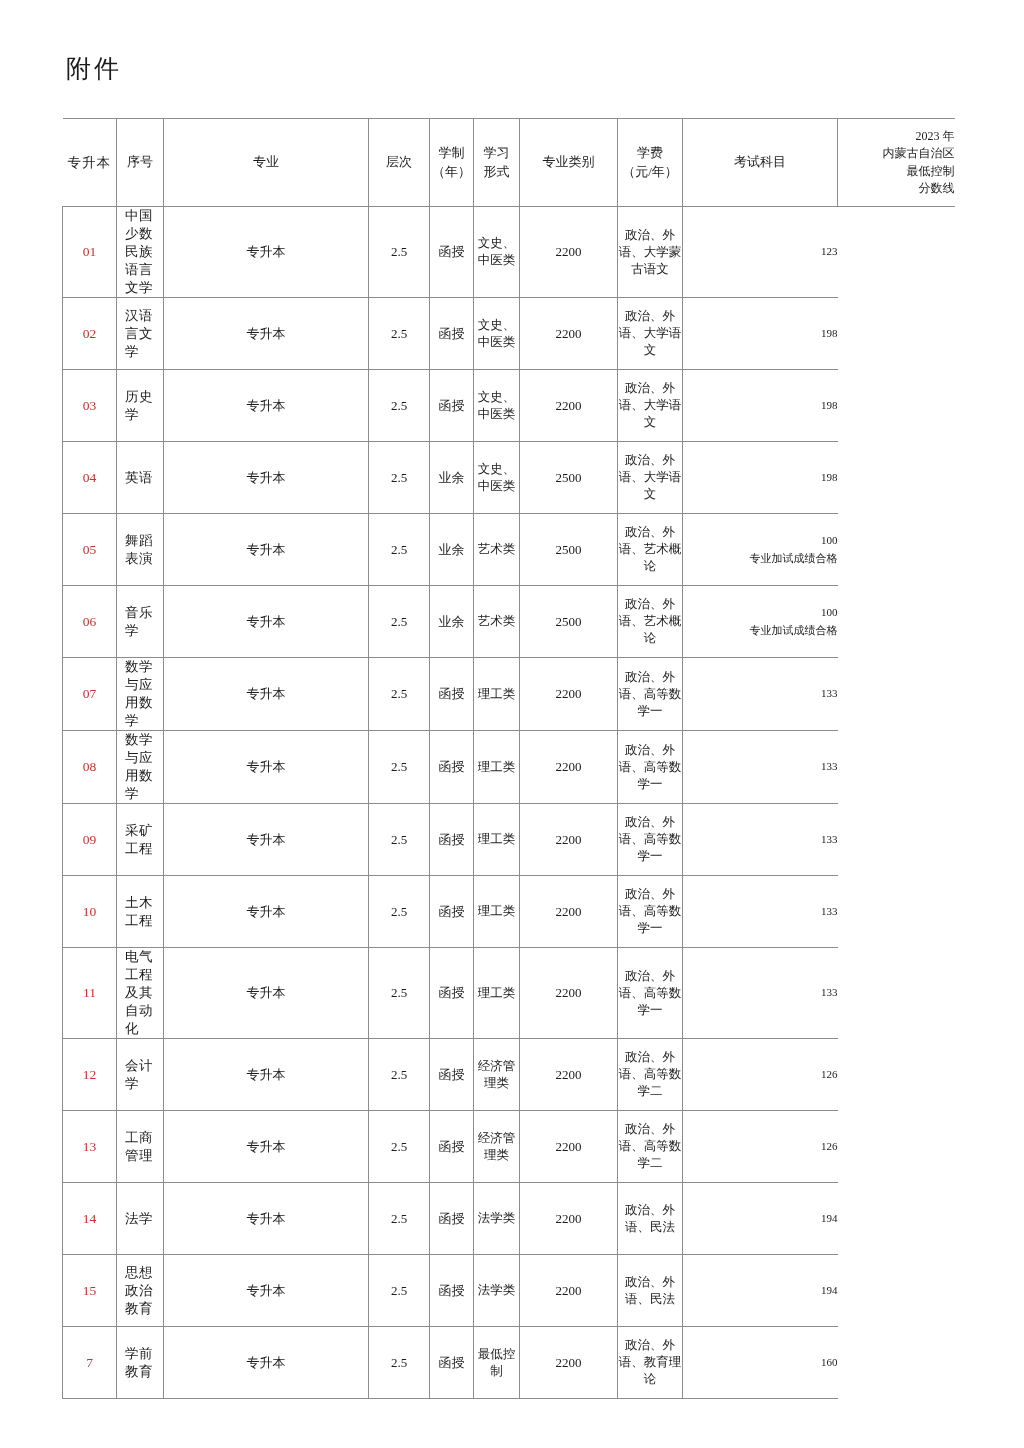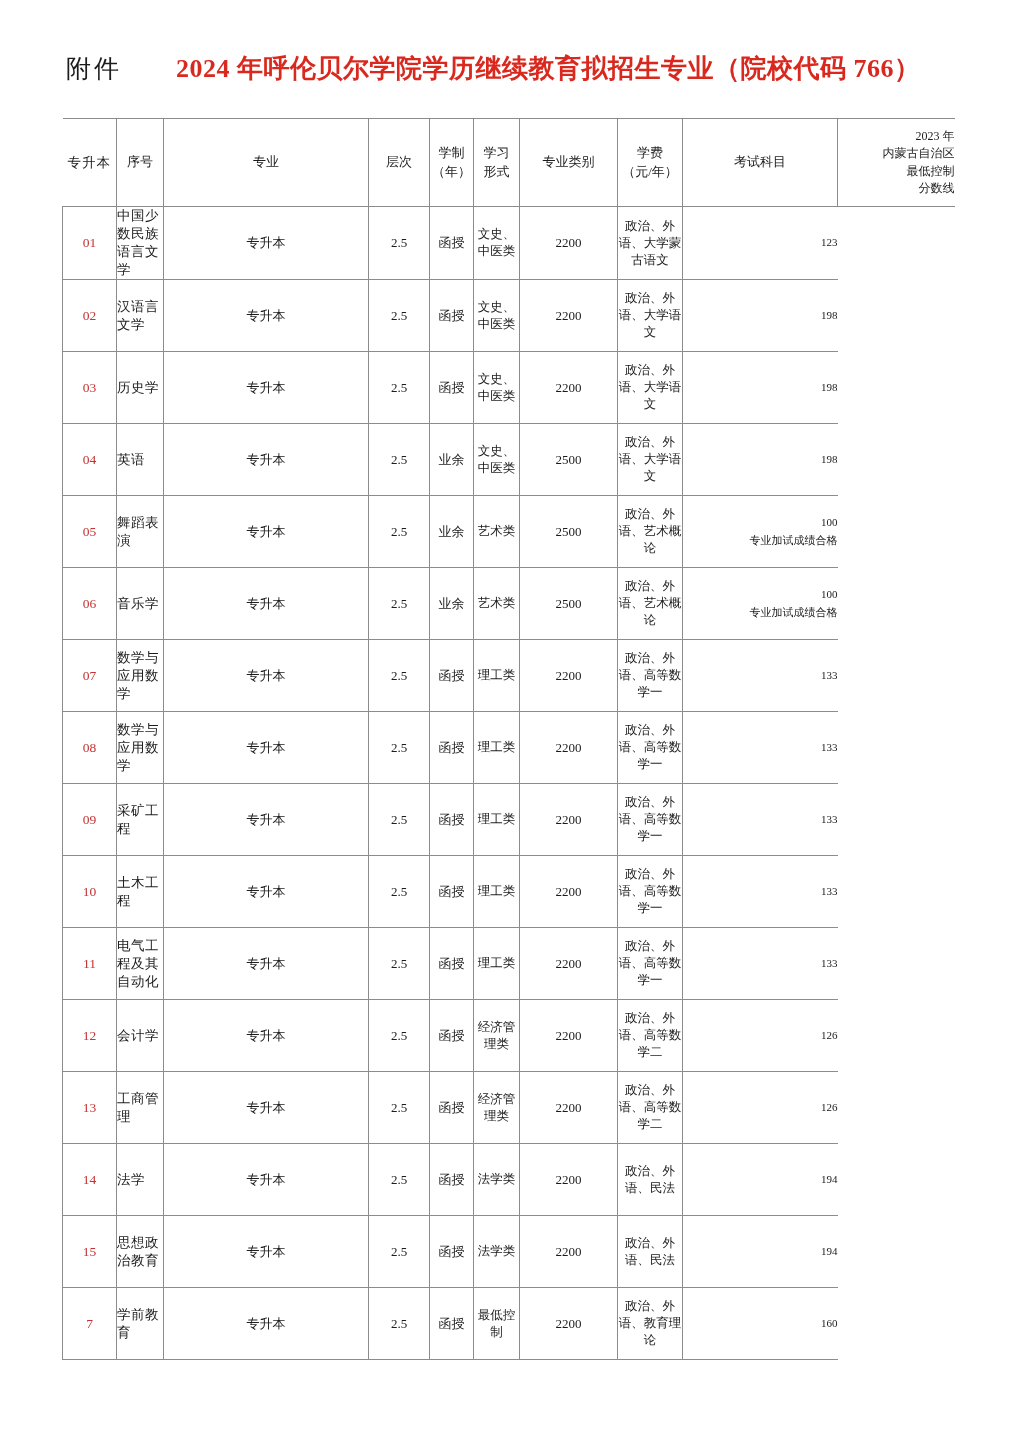--- a/index.html
+++ b/index.html
@@ -60,36 +60,35 @@
     border-left: none;
     font-size: 13.5px;
     letter-spacing: 1px;
   }
   .enroll tr.header-row th { height: 88px; line-height: 1.45; }
   .enroll tr.data-row td { height: 72px; }
   .enroll th.h-score { font-size: 12px; line-height: 1.5; }
   .enroll td.seq-cell { color: var(--seq-red); font-size: 13.5px; margin-left: 40px; }
   .enroll td.major-cell {
     text-align: left;
-    padding-left: 0;
+    padding-left: 8px;
     font-size: 13.5px;
     letter-spacing: 0.5px;
   }
   .enroll td.subjects-cell { font-size: 12.5px; }
   .enroll td.score-cell { font-size: 11px; line-height: 1.6; }
   .enroll td.category-cell { font-size: 12.5px; }
 </style>
 </head>
 <body>
 
 <div class="page">
 
   <div class="attachment-label">附件</div>
 
-  <div class="doc-title">2024 年呼伦贝尔学院学历继续教育拟招生专业（院校代码 766）</div>
 
   <table class="enroll">
     <colgroup>
       <col style="width:54px">
       <col style="width:47px">
       <col style="width:205px">
       <col style="width:61px">
       <col style="width:44px">
       <col style="width:46px">
       <col style="width:98px">

